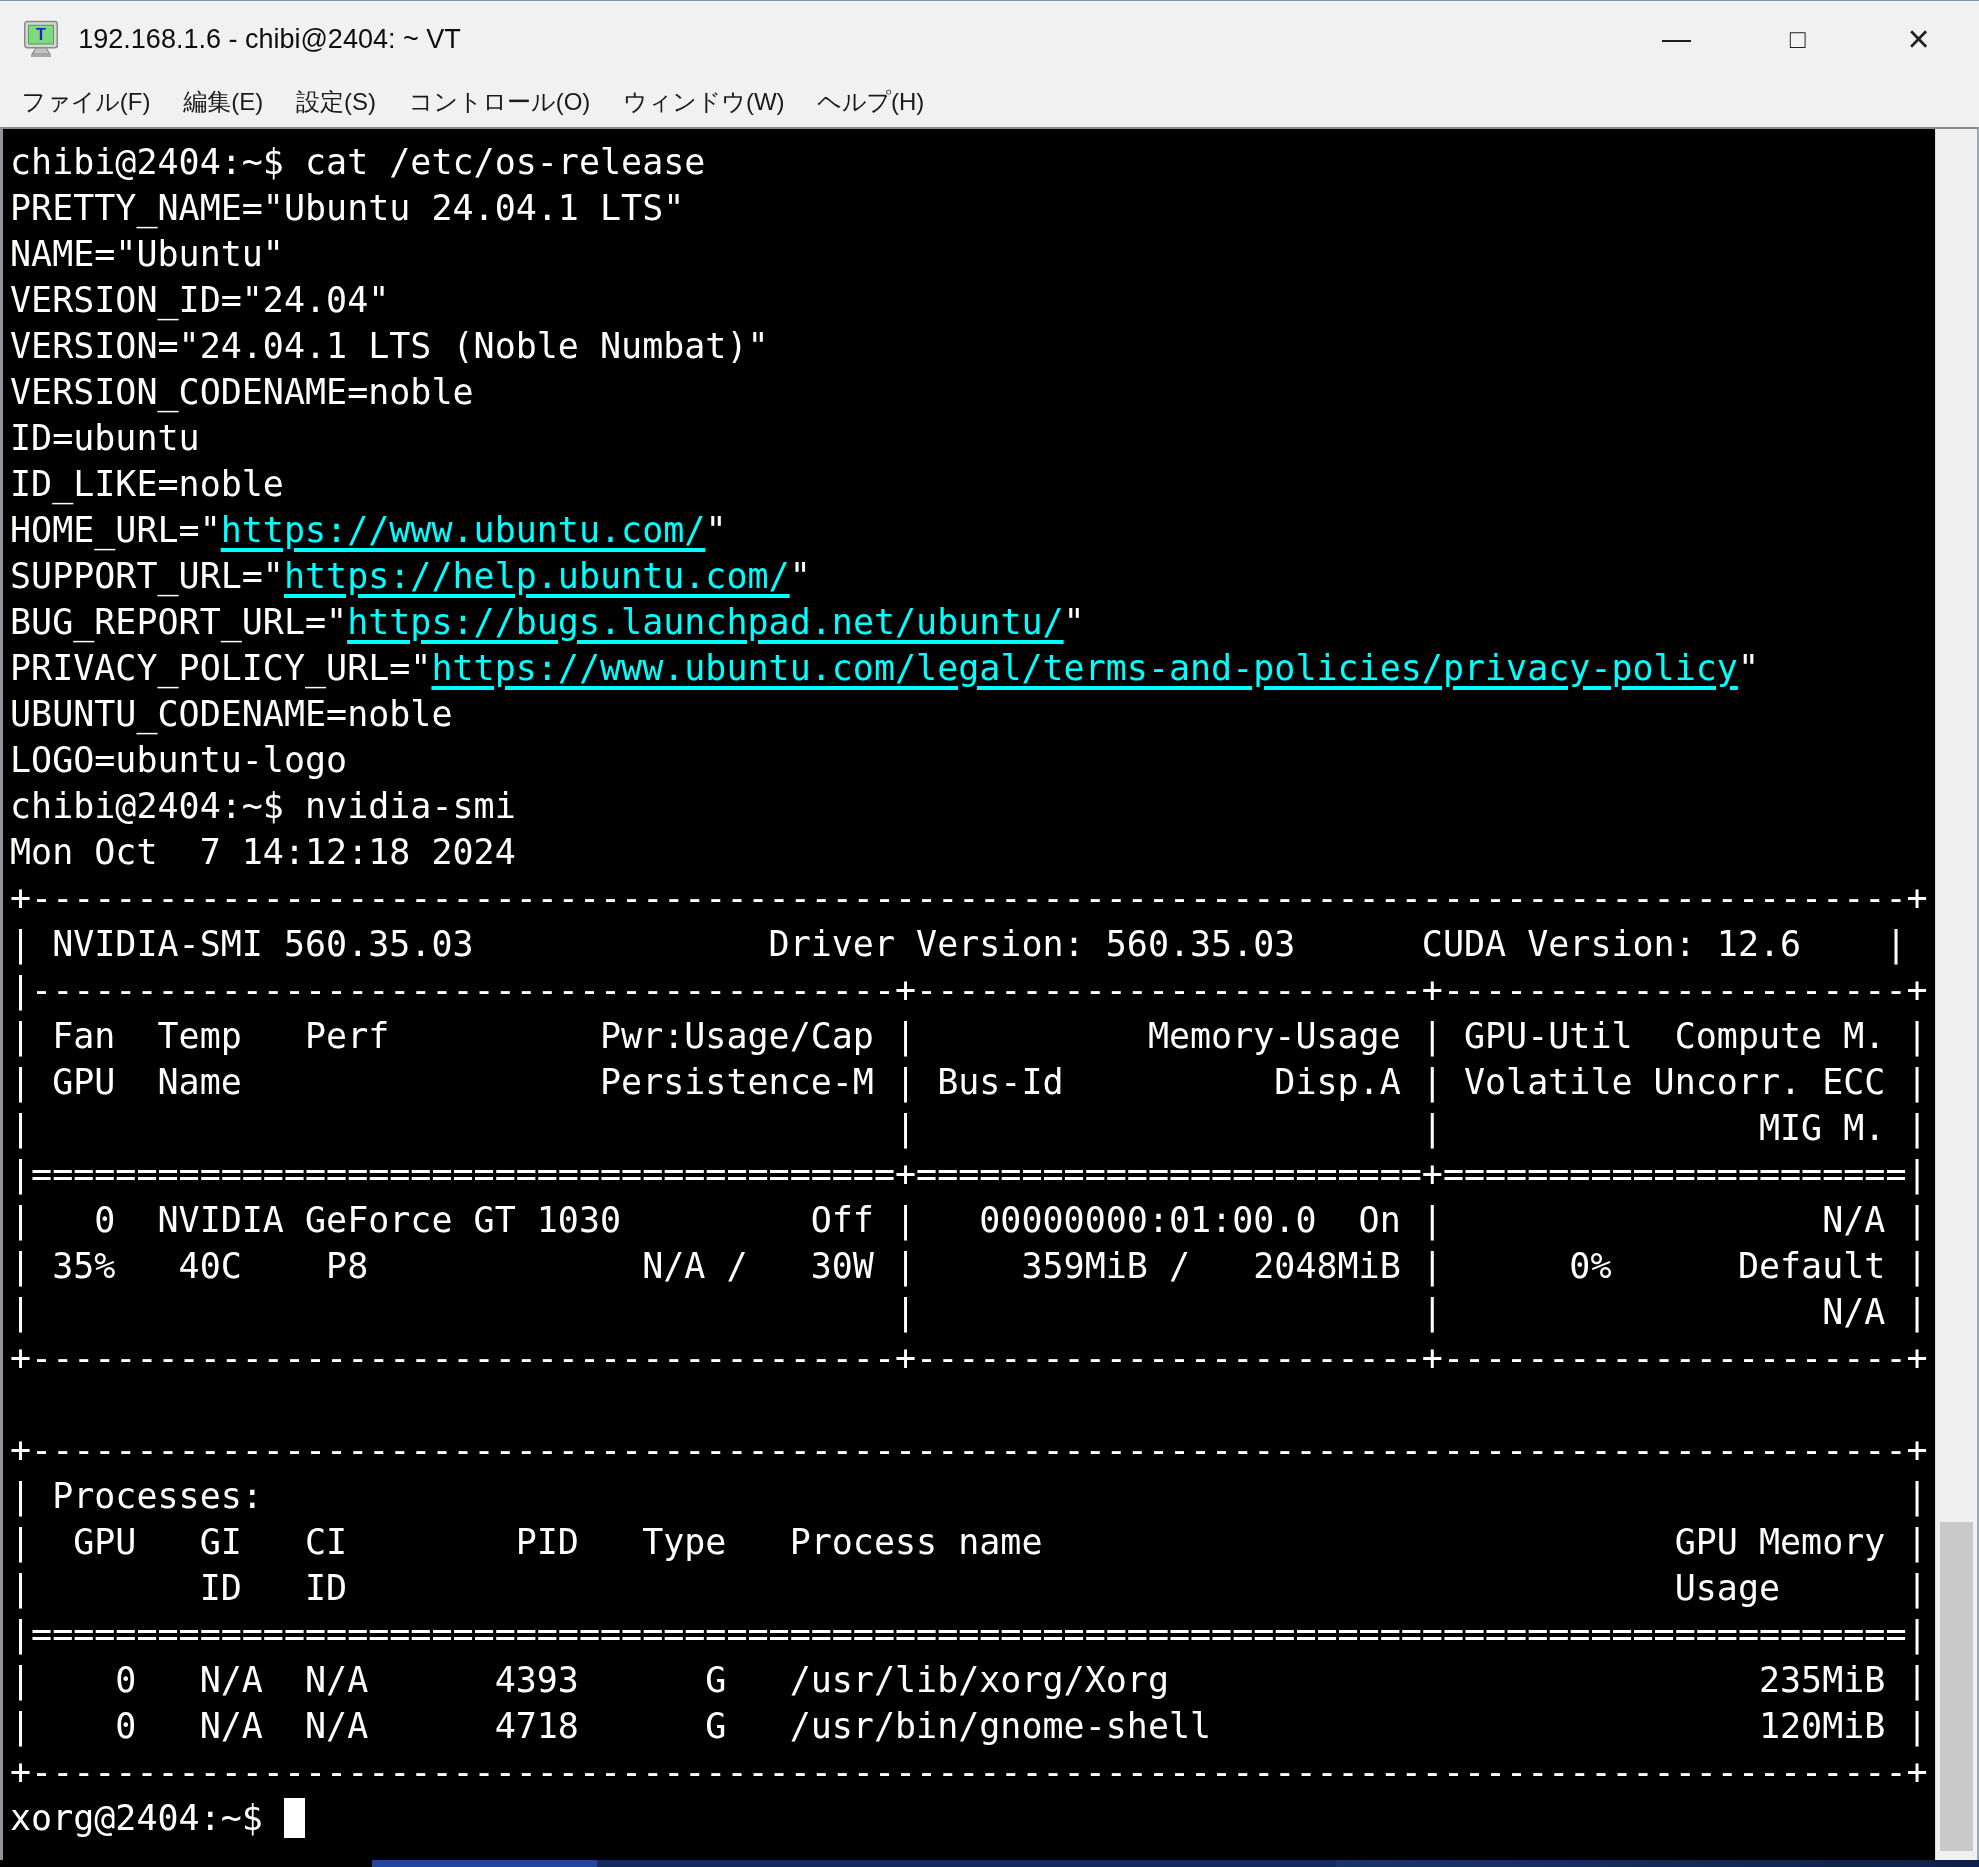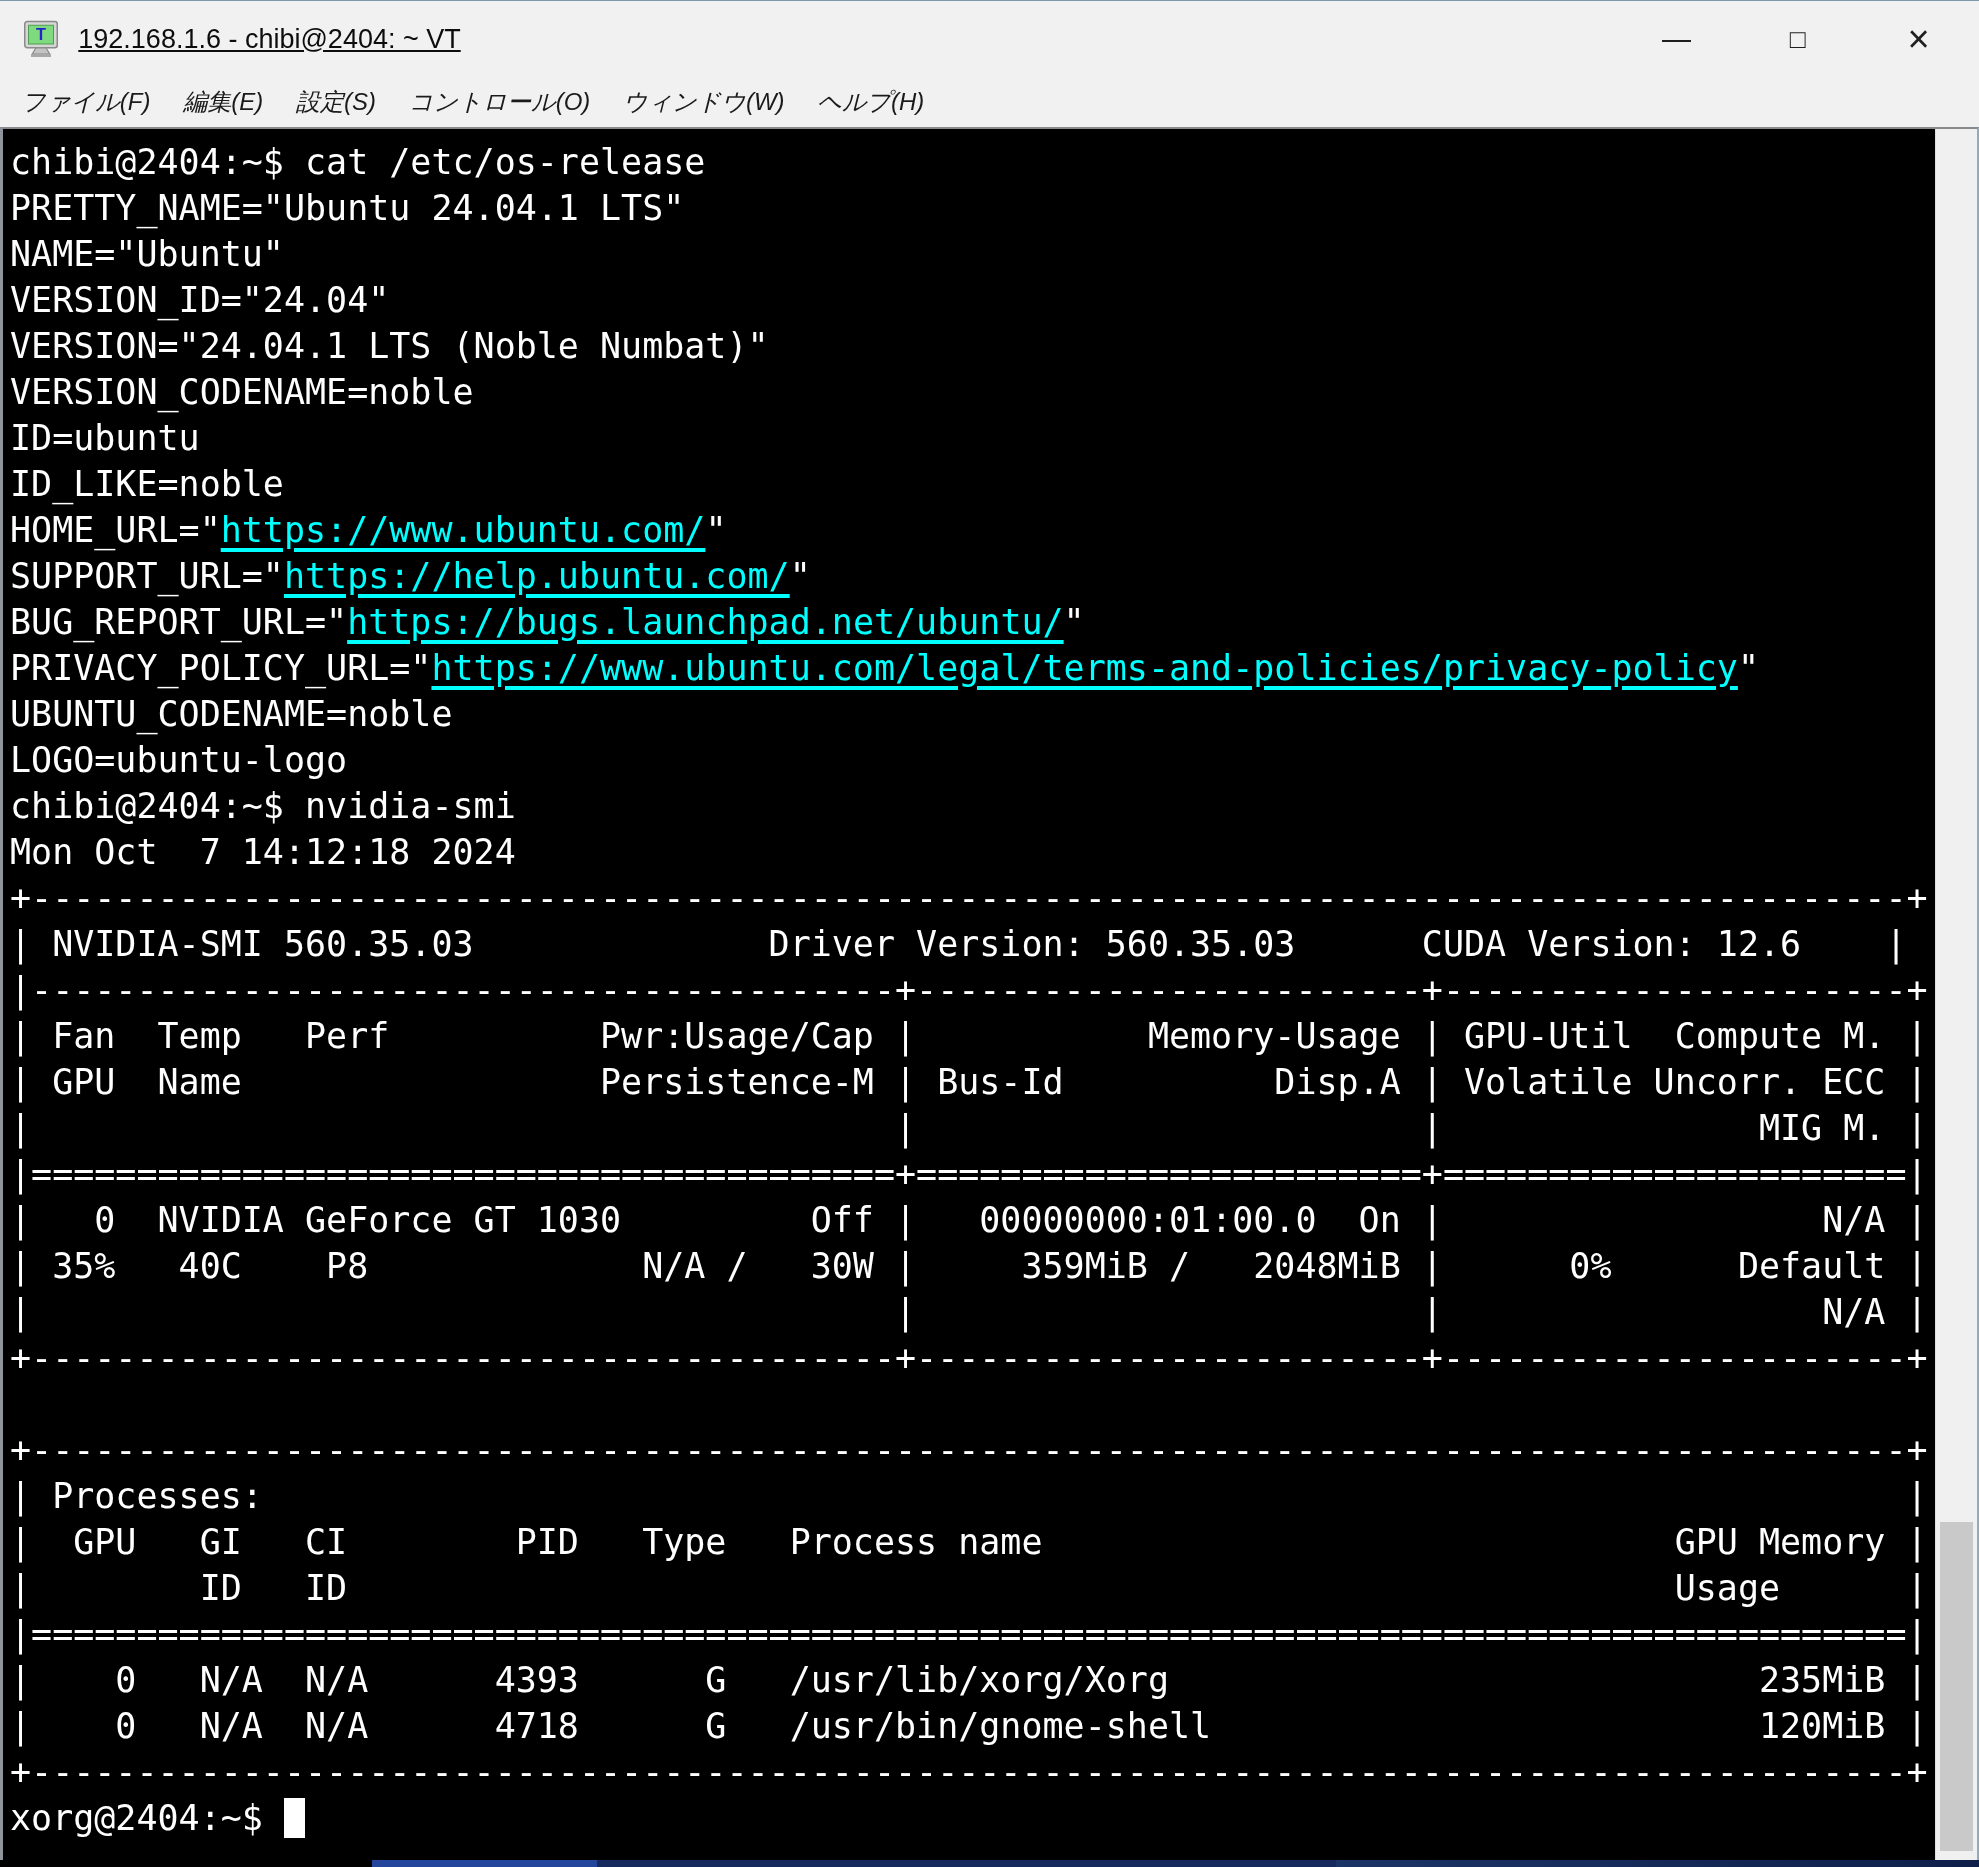--- a/index.html
+++ b/index.html
@@ -4,28 +4,28 @@
 <style>
   * { margin:0; padding:0; box-sizing:border-box; }
   html,body { width:1979px; height:1868px; overflow:hidden; background:#000; }
   .window {
     width:1979px; height:1868px; position:relative;
     background:#f1f1f1; border-top:1.7px solid #7c98ad;
     font-family:"Liberation Sans", sans-serif;
   }
   .titlebar { height:76px; display:flex; align-items:center; padding-left:21px; background:#f1f1f1; }
   .app-icon { width:40px; height:40px; flex:0 0 auto; }
-  .title-text { font-size:27px; color:#0d0d0d; margin-left:17.3px; white-space:nowrap;text-decoration:underline; }
+  .title-text { font-size:27px; color:#0d0d0d; margin-left:17.3px; white-space:nowrap; }
   .controls { margin-left:auto; display:flex; height:100%; }
   .ctrl-btn { width:121px; height:100%; display:flex; align-items:center; justify-content:center; color:#1f1f1f; cursor:default; }
   .ctrl-btn .glyph { font-size:29px; line-height:1; }
   .ctrl-btn .glyph.sq { font-size:26px; }
   .ctrl-btn .glyph.x { font-size:38px; font-weight:300; }
   .menubar { height:50px; display:flex; align-items:center; background:#f1f1f1; padding-left:5.2px; }
-  .menu-item { padding:0 16.4px; font-size:24px; color:#1a1a1a; white-space:nowrap;font-style:italic; }
+  .menu-item { padding:0 16.4px; font-size:24px; color:#1a1a1a; white-space:nowrap; }
   .content { display:flex; height:1733px; border-top:2.6px solid #87898c; border-left:3.5px solid #8f959b; border-right:2.6px solid #93a9bc; }
   .terminal { flex:1; background:var(--term-bg,#000); padding:9.5px 0 0 7px; overflow:hidden; }
   .tline {
     font-family:"DejaVu Sans Mono", monospace;
     font-size:35px; line-height:46px; white-space:pre;
     color:var(--term-fg,#fff);
   }
   .tlink { color:var(--term-link,#0ff); text-decoration:underline; text-decoration-thickness:3.5px; text-underline-offset:6px; }
   .cursor { display:inline-block; width:21px; height:40px; background:var(--term-fg,#fff); vertical-align:text-bottom; }
   .scrollbar { width:42px; background:#f0f0f0; border-left:0.9px solid #dfdfdf; position:relative; }

